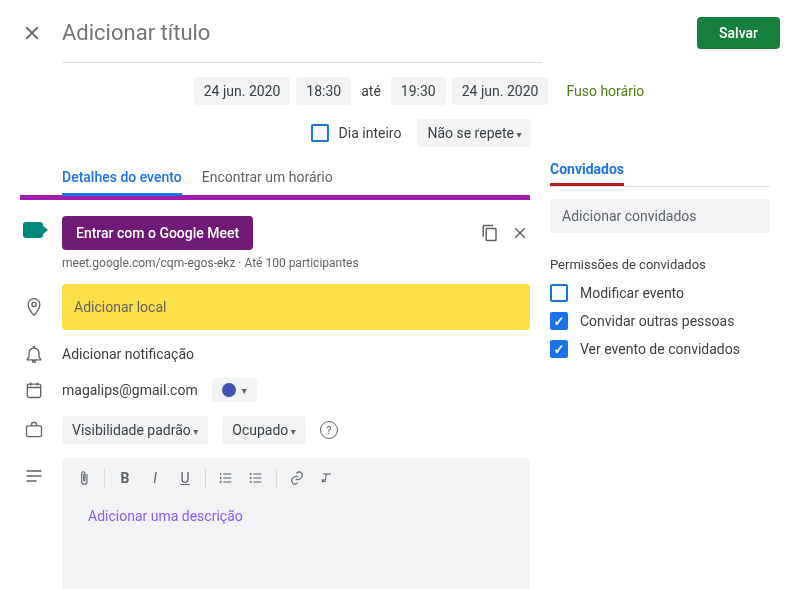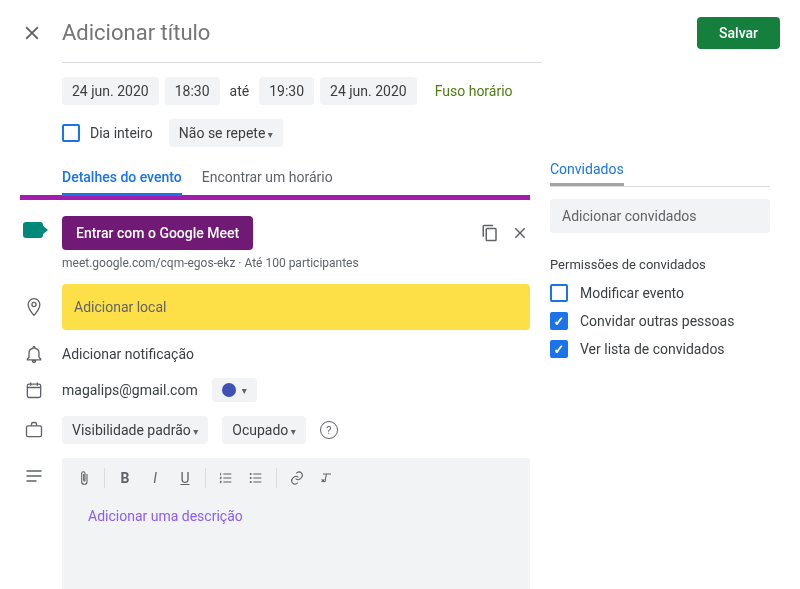--- a/index.html
+++ b/index.html
@@ -3,21 +3,21 @@
 <meta charset="utf-8">
 <style>
   * { box-sizing: border-box; margin: 0; padding: 0; font-family: Roboto, Arial, sans-serif; }
   body { background: #fff; width: 800px; height: 589px; overflow: hidden; color: #3c4043; font-size: 14px; }
   .container { padding: 16px 20px 0 20px; }
   .header { display: flex; align-items: center; gap: 18px; margin-bottom: 13px; }
   .close-x { width: 24px; height: 24px; color: #5f6368; cursor: pointer; display:flex; align-items:center; justify-content:center; }
   .title-input { font-size: 22px; color: #70757a; border: none; outline: none; flex: 1; font-weight: 400; padding: 4px 0; }
   .save-btn { background: #15803d; color: #fff; border: none; border-radius: 4px; padding: 8px 22px; font-size: 14px; font-weight: 500; cursor: pointer; margin-left: auto; }
   .divider { border-bottom: 1px solid #dadce0; margin: 6px 0 14px 42px; width: 480px;}
-  .row { display: flex; align-items: center; flex-wrap: wrap; gap: 6px; margin-left: 42px; margin-bottom: 14px; }
+  .row { display: flex; align-items: center; flex-wrap: wrap; gap: 6px; margin-left: 42px; margin-bottom: 14px; justify-content: center; }
   .chip { background: #f1f3f4; padding: 6px 10px; border-radius: 4px; color: #3c4043; font-size: 14px; cursor:pointer; }
   .plain { color: #3c4043; font-size: 14px; padding: 6px 4px; }
   .checkbox { width: 18px; height: 18px; border: 2px solid #1a73e8; border-radius: 2px; display: inline-flex; align-items:center; justify-content:center; cursor:pointer; }
   .checkbox.checked { background:#1a73e8; }
   .checkbox.checked::after { content:"✓"; color:#fff; font-size:13px; line-height:1; font-weight:bold;}
   .dropdown::after { content: " ▾"; color:#5f6368; font-size:10px; }
 
   .columns { display: flex; gap: 20px; margin-top: 14px; }
   .left { flex: 0 0 510px; }
   .right { flex: 1; padding-right: 10px;}
@@ -39,21 +39,21 @@
   .color-dot { width: 14px; height:14px; border-radius:50%; background:#3f51b5; display:inline-block; }
   .color-chip { background:#f1f3f4; padding:5px 10px; border-radius:4px; display:flex; align-items:center; gap:6px; cursor:pointer;}
   .help-circle { width:18px; height:18px; border:1.5px solid #5f6368; border-radius:50%; display:flex; align-items:center; justify-content:center; font-size:11px; color:#5f6368; cursor:pointer;}
 
   .toolbar { display:flex; align-items:center; gap:2px; padding: 6px 8px; }
   .toolbar .tb { width:28px; height:28px; display:flex; align-items:center; justify-content:center; color:#5f6368; cursor:pointer; border-radius:4px;}
   .tb-sep { width:1px; height:20px; background:#dadce0; margin:0 4px;}
   .desc-box { background:#f1f3f4; border-radius:4px; min-height: 160px; padding: 0; }
   .desc-area { padding: 10px 26px; color:#8b5cf6; font-size:14px; min-height:110px;}
 
-  .right-header { color:#1a73e8; font-size:14px; font-weight:400; border-bottom: 3px solid #a3a3a3; display:inline-block; padding-bottom:6px; margin-bottom:0;}
+  .right-header { color:#1a73e8; font-size:14px; font-weight:700; border-bottom: 3px solid #b91c1c; display:inline-block; padding-bottom:6px; margin-bottom:0;}
   .right-tabs { border-bottom:1px solid #dadce0; margin-bottom:12px;}
   .guest-input { background:#f1f3f4; border-radius:4px; padding: 9px 12px; color:#5f6368; font-size:14px; margin-bottom: 24px;}
   .perm-title { font-size:13px; color:#3c4043; margin-bottom:12px; }
   .perm-row { display:flex; align-items:center; gap:12px; margin-bottom:10px; font-size:14px; color:#3c4043;}
 
   .meet-icon-wrap { position:relative; width:22px; height:22px;}
   .meet-icon { width:20px; height:16px; background:#00897b; border-radius:3px; position:relative;}
   .meet-icon::after { content:""; position:absolute; right:-5px; top:3px; border-left:6px solid #00897b; border-top:5px solid transparent; border-bottom:5px solid transparent;}
 
   svg { fill: currentColor; }
@@ -225,17 +225,17 @@
       <div class="perm-row">
         <span class="checkbox"></span>
         <span>Modificar evento</span>
       </div>
       <div class="perm-row">
         <span class="checkbox checked"></span>
         <span>Convidar outras pessoas</span>
       </div>
       <div class="perm-row">
         <span class="checkbox checked"></span>
-        <span>Ver lista de convidados</span>
+        <span>Ver evento de convidados</span>
       </div>
     </div>
   </div>
 </div>
 
 </body></html>

